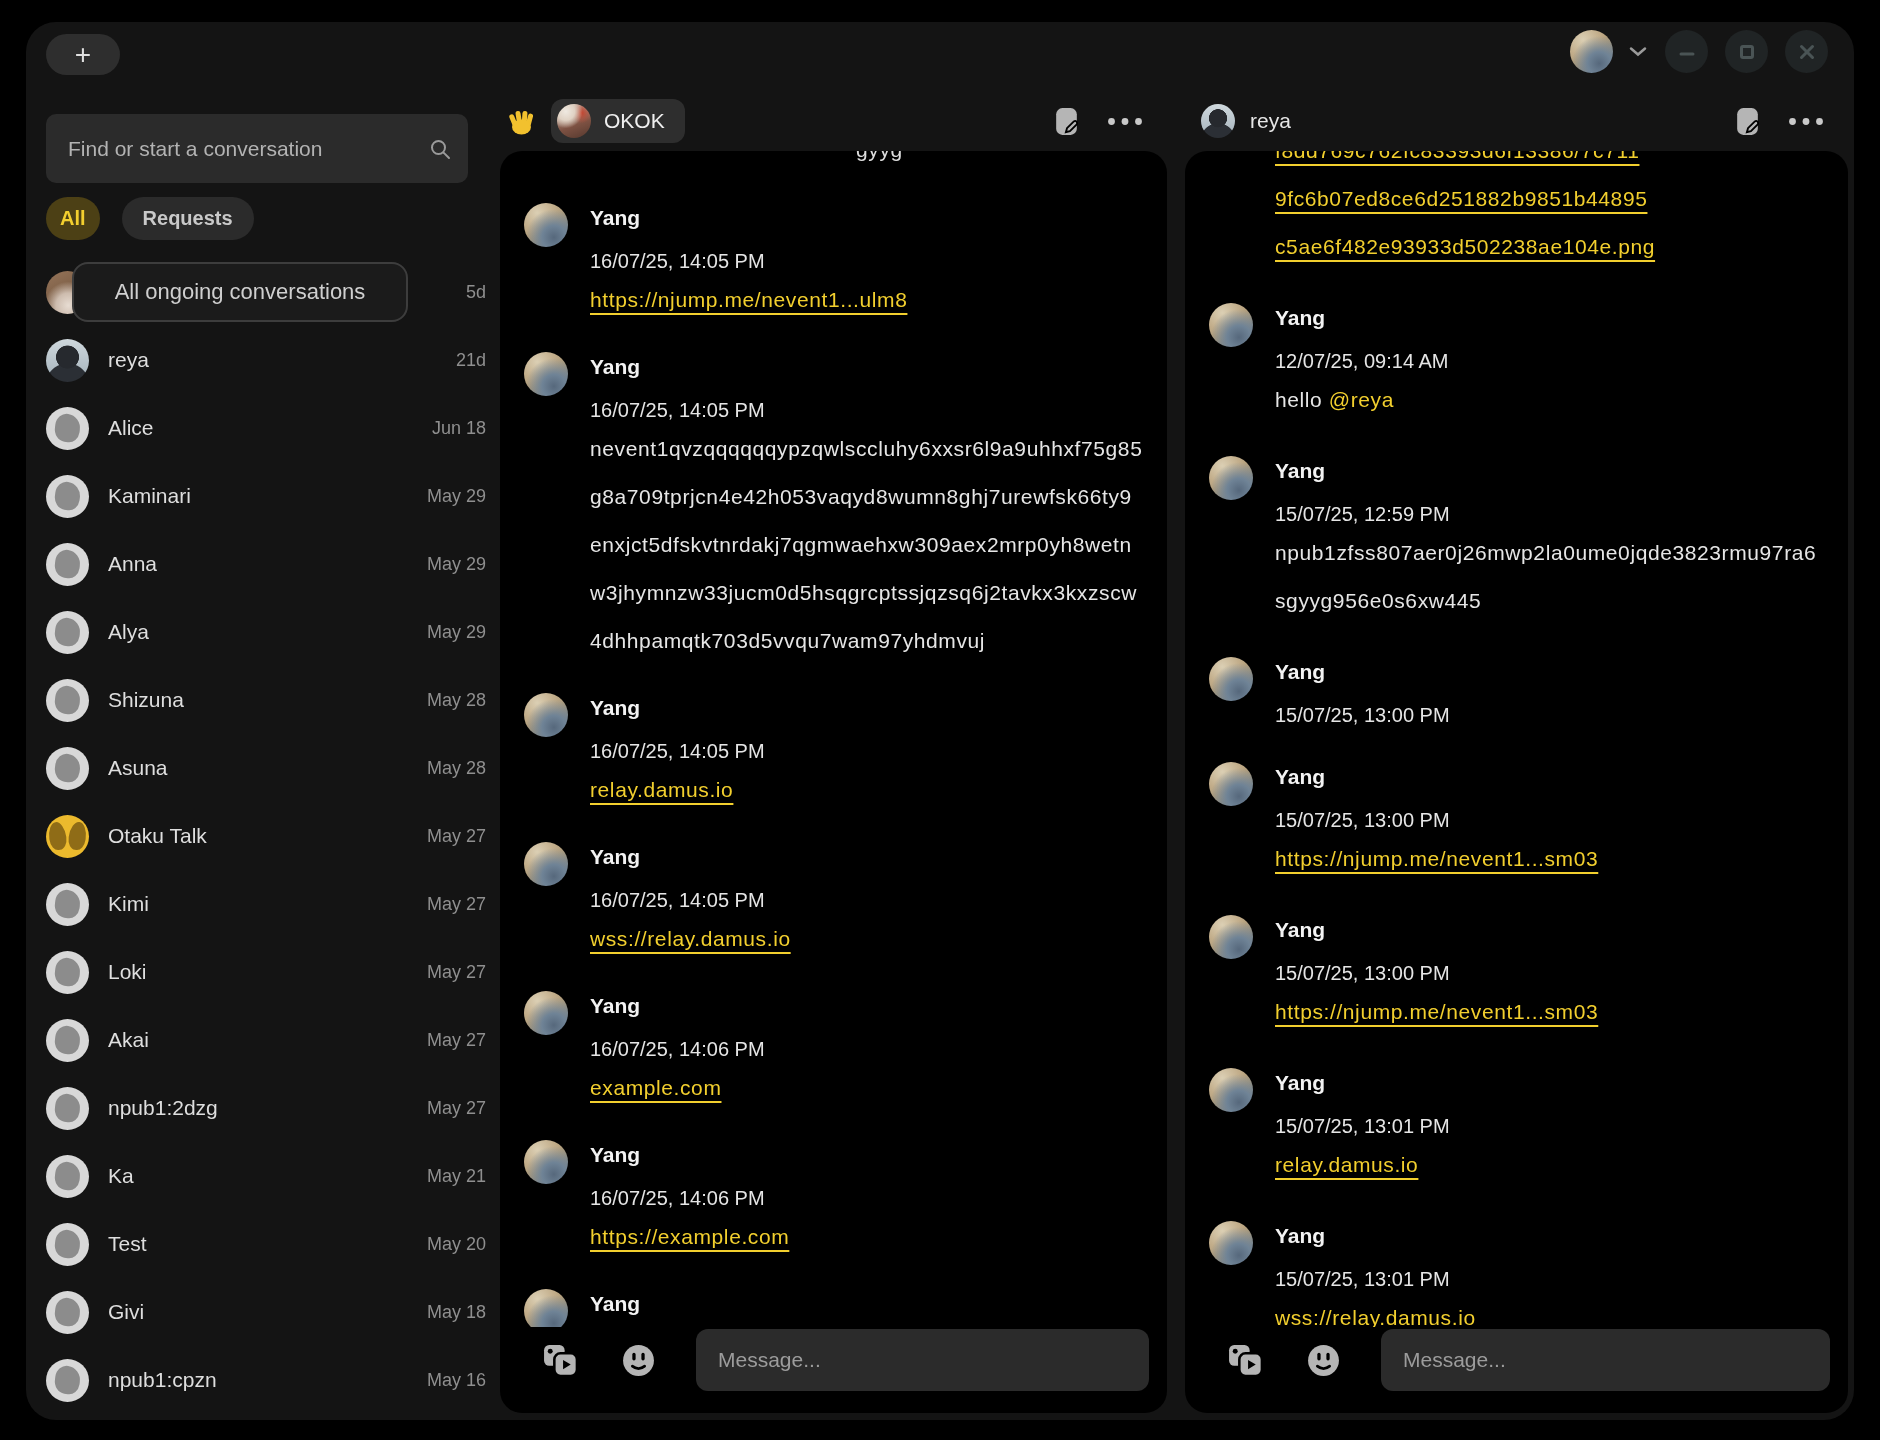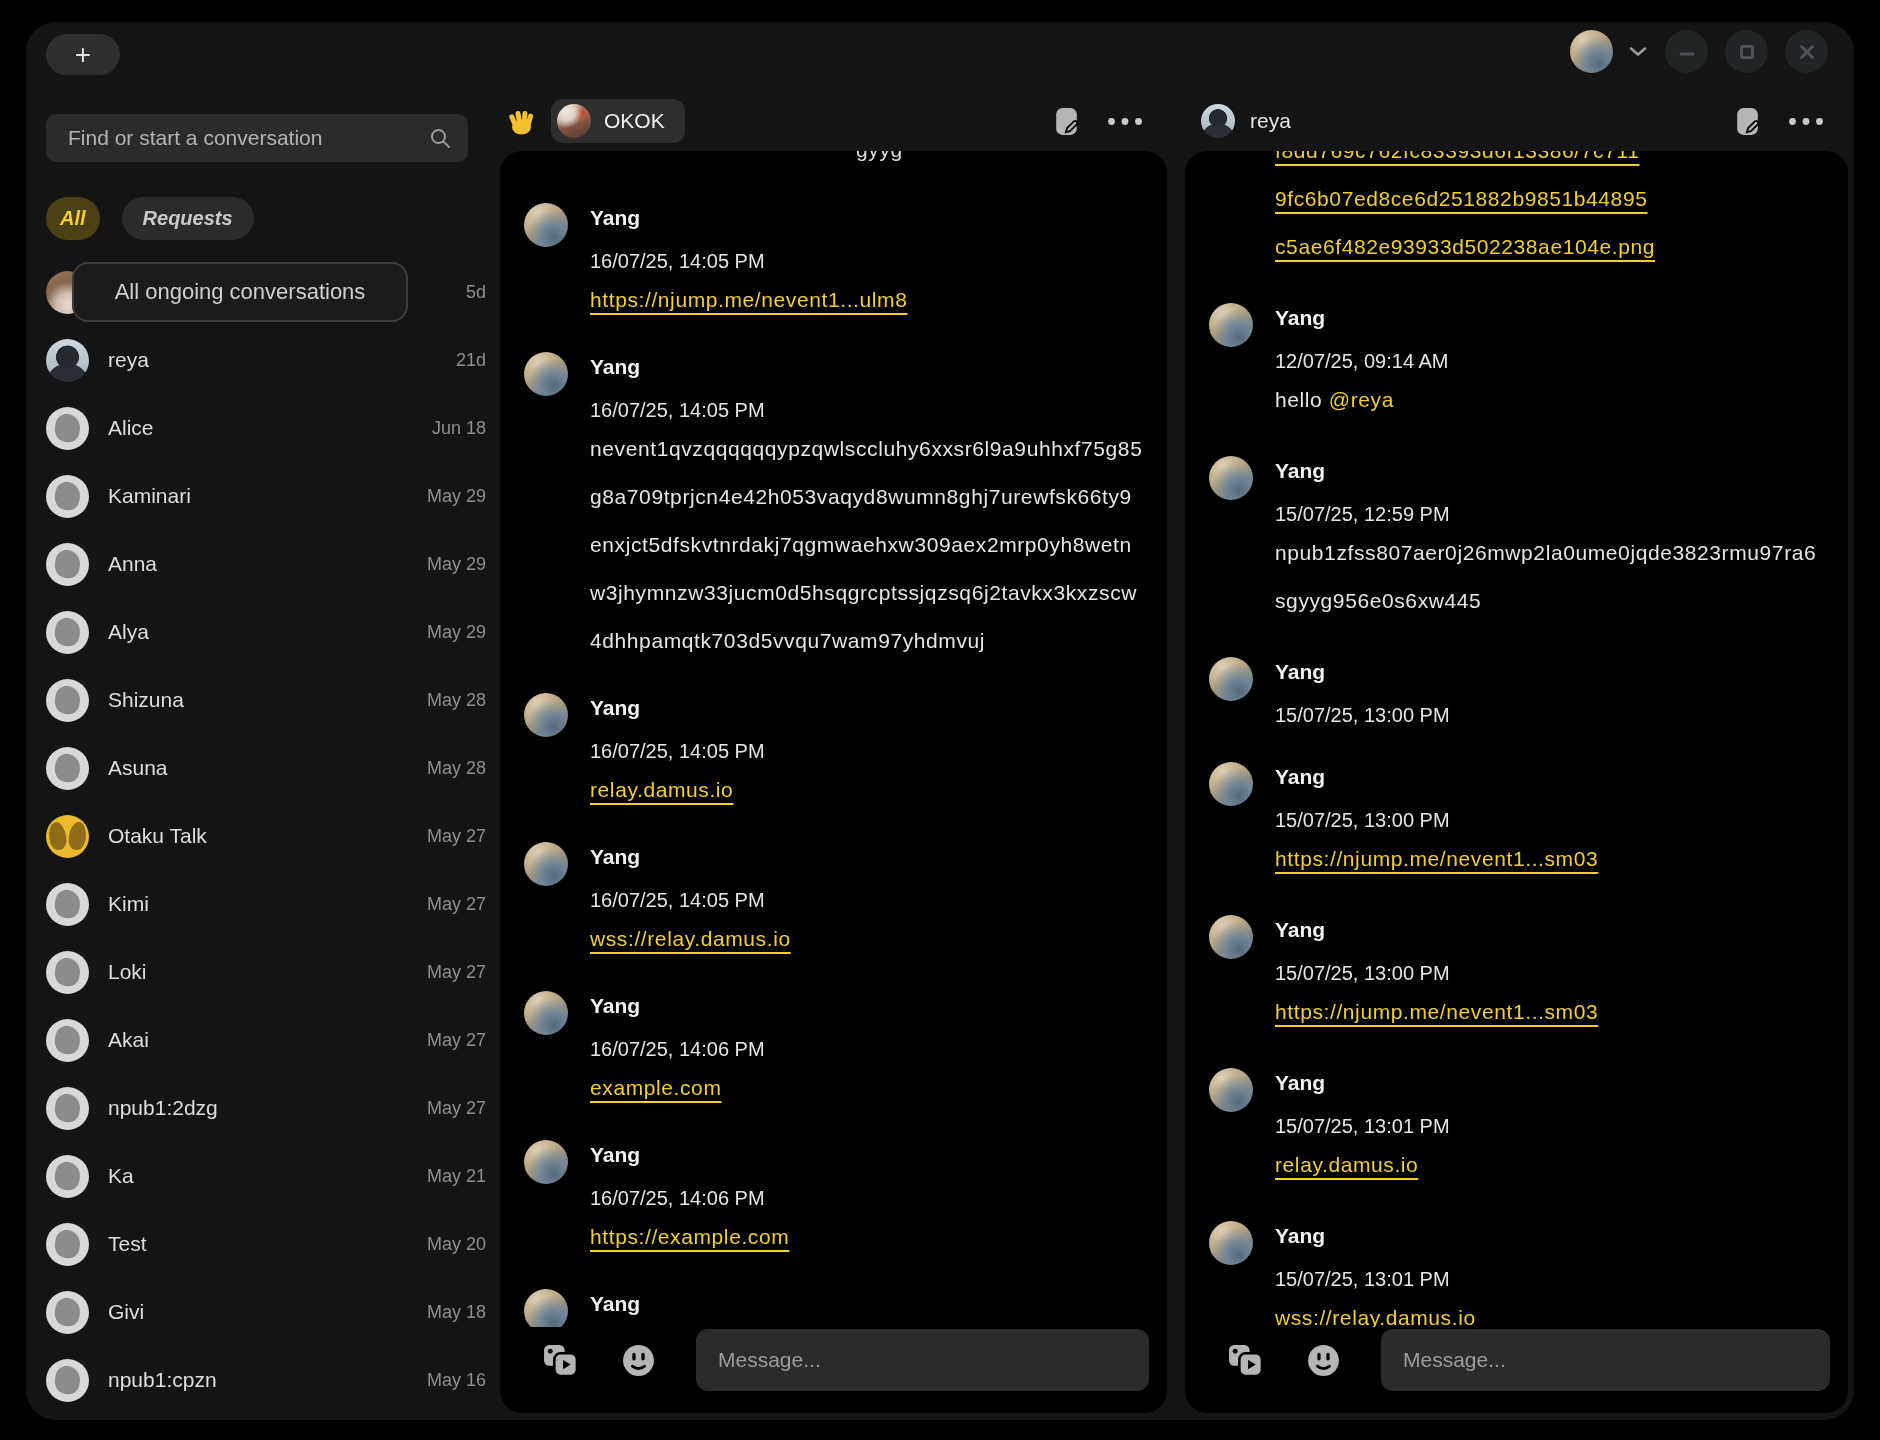--- a/index.html
+++ b/index.html
@@ -4,27 +4,27 @@
 <style>
   html,body{margin:0;padding:0;background:#000;}
   body{width:1880px;height:1440px;overflow:hidden;position:relative;
        font-family:"Liberation Sans","DejaVu Sans",sans-serif;-webkit-font-smoothing:antialiased;}
   .window{position:absolute;left:26px;top:22px;width:1828px;height:1398px;background:#141414;
           border-radius:30px;overflow:hidden;}
   
   .sidebar{position:absolute;left:0;top:0;width:474px;height:100%;}
   .btn-new{position:absolute;left:20px;top:12px;width:74px;height:41px;border-radius:21px;background:#2e2e2e;
            border:none;color:#e0e0e0;font-size:28px;font-weight:300;display:flex;align-items:center;justify-content:center;cursor:pointer;}
-  .search{position:absolute;left:20px;top:92px;width:422px;height:48px;background:#2b2b2b;border-radius:10px;
+  .search{position:absolute;left:20px;top:92px;width:422px;height:69px;background:#2b2b2b;border-radius:10px;
           display:flex;align-items:center;padding:0 16px 0 20px;box-sizing:border-box;}
   .search input{flex:1;background:transparent;border:none;outline:none;color:#cfcfcf;font-size:21px;min-width:0;
                 font-family:"Liberation Sans","DejaVu Sans",sans-serif;}
   .search input::placeholder{color:#b3b3b3;}
   .tabs{position:absolute;left:20px;top:175px;display:flex;gap:22px;}
-  .tab{height:43px;border-radius:22px;padding:0 21px;font-weight:700;font-size:20px;display:flex;align-items:center;cursor:pointer;font-style:italic;}
+  .tab{height:43px;border-radius:22px;padding:0 21px;font-weight:700;font-size:20px;display:flex;align-items:center;cursor:pointer;}
   .tab.active{background:#4c4015;color:#f3cf2f;padding:0 14px;}
   .tab.idle{background:#2b2b2b;color:#c9c9c9;}
   .conv-list{position:absolute;left:20px;top:236px;right:8px;bottom:0;overflow:hidden;}
   .conv{height:68px;display:flex;align-items:center;gap:19px;cursor:pointer;}
   .conv-name{font-size:21px;color:#dedede;font-weight:500;white-space:nowrap;}
   .conv-date{margin-left:auto;font-size:18px;color:#8f8f8f;padding-right:6px;white-space:nowrap;}
   .tooltip{position:absolute;left:46px;top:240px;width:336px;height:60px;background:#1b1b1b;border:2px solid #3d3d3d;
            border-radius:16px;color:#cfcfcf;font-size:22px;display:flex;align-items:center;justify-content:center;z-index:6;box-sizing:border-box;}
   
   .avatar{width:43px;height:43px;border-radius:50%;flex:none;position:relative;overflow:hidden;}

